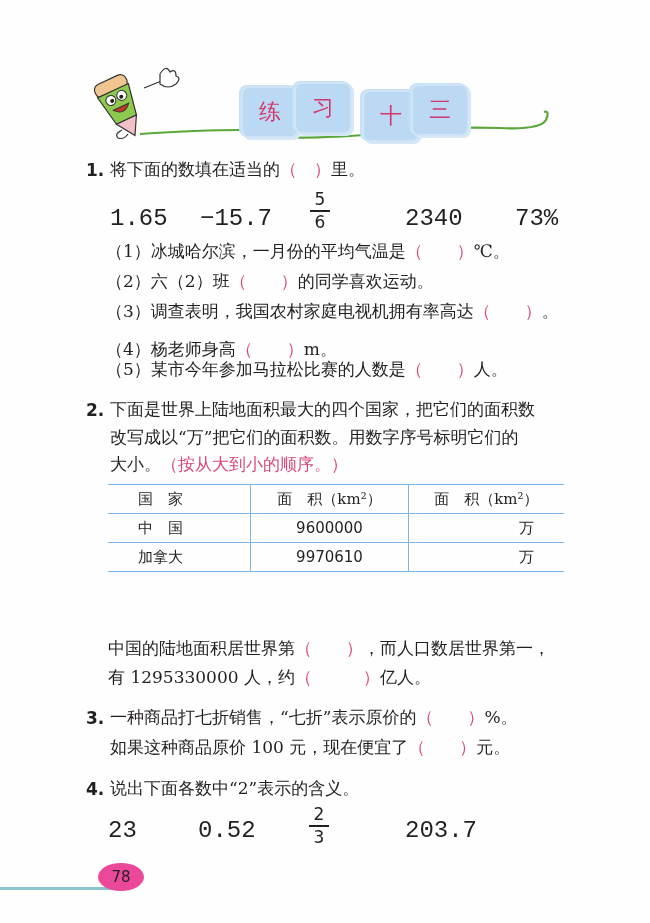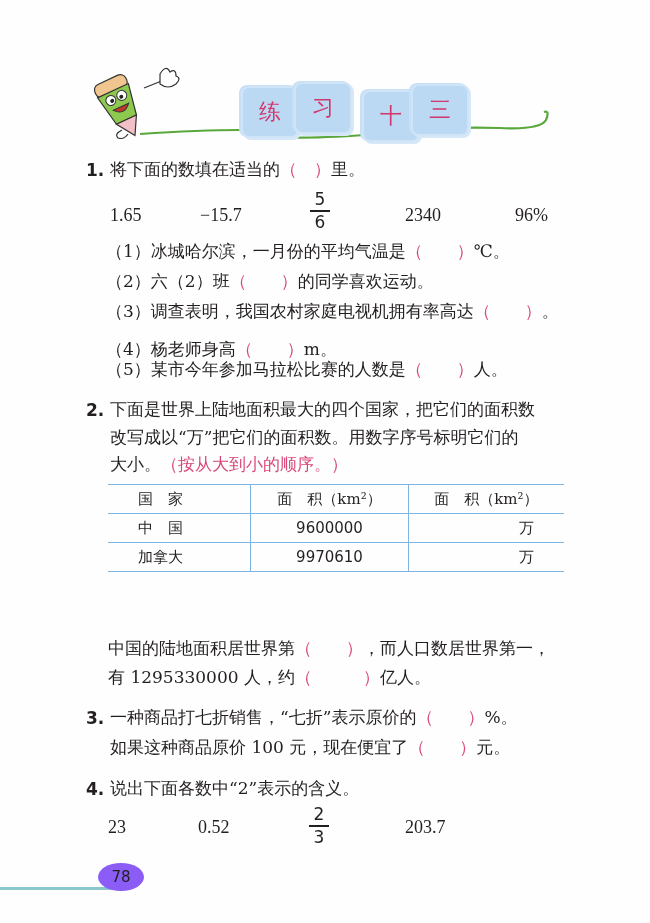--- a/index.html
+++ b/index.html
@@ -9,21 +9,21 @@
   .sans{font-family:"DejaVu Sans","Liberation Sans",sans-serif;}
   .red{color:#d9477a;}
   .paren{color:#d9477a;}
   
   .title-box{position:absolute;width:54px;height:48px;background:#bcd9f3;
     border-radius:6px;display:flex;align-items:center;justify-content:center;
     color:#d2386e;font-size:22px;font-family:"DejaVu Sans","Liberation Sans",sans-serif;
     box-shadow:0 0 0 2px #cfe4f7, 2px 2px 0 2px #d6e8f8, -2px -1px 0 2px #c8e0f6;}
   .q-num{font-family:"DejaVu Sans","Liberation Sans",sans-serif;font-weight:bold;font-size:17px;}
   .line{font-size:17px;white-space:nowrap;}
-  .num{font-family:Liberation Serif, serif;font-size:18px;}
+  .num{font-family:Liberation Mono, monospace;font-size:24px;}
   .frac{display:inline-flex;flex-direction:column;align-items:center;font-family:"DejaVu Sans","Liberation Sans",sans-serif;font-size:17px;line-height:19px;}
   .frac .bar{width:20px;height:1.5px;background:#231f20;margin:1px 0;}
   table.area{position:absolute;left:108px;top:484px;width:456px;border-collapse:collapse;font-size:15px;}
   table.area td{height:28px;border-top:1.5px solid #7fb5e3;padding:0;}
   table.area tr:last-child td{border-bottom:1.5px solid #7fb5e3;}
   table.area td+td{border-left:1.5px solid #7fb5e3;}
   .c1{width:125px;padding-left:30px !important;text-align:left;}
   .c2{width:170px;text-align:center;}
   .c3{text-align:right;padding-right:30px !important;}
   .tnum{font-family:"DejaVu Sans","Liberation Sans",sans-serif;font-size:15px;}
@@ -61,21 +61,21 @@
   <span>将下面的数填在适当的</span><span class="paren">（　）</span><span>里。</span>
 </div>
 <div class="abs num" style="left:110px;top:205px">1.65</div>
 <div class="abs num" style="left:200px;top:205px">−15.7</div>
 <div class="abs frac" style="left:310px;top:190px">
   <span>5</span>
   <span class="bar"></span>
   <span>6</span>
 </div>
 <div class="abs num" style="left:405px;top:205px">2340</div>
-<div class="abs num" style="left:515px;top:205px">96%</div>
+<div class="abs num" style="left:515px;top:205px">73%</div>
 
 <div class="abs line" style="left:106px;top:240px">
   <span>（1）</span><span>冰城哈尔滨，一月份的平均气温是</span><span class="paren">（　　）</span><span>℃。</span>
 </div>
 <div class="abs line" style="left:106px;top:270px">
   <span>（2）</span><span>六（2）班</span><span class="paren">（　　）</span><span>的同学喜欢运动。</span>
 </div>
 <div class="abs line" style="left:106px;top:300px">
   <span>（3）</span><span>调查表明，我国农村家庭电视机拥有率高达</span><span class="paren">（　　）</span><span>。</span>
 </div>
@@ -133,13 +133,13 @@
 <div class="abs num" style="left:108px;top:817px">23</div>
 <div class="abs num" style="left:198px;top:817px">0.52</div>
 <div class="abs frac" style="left:309px;top:805px">
   <span>2</span>
   <span class="bar"></span>
   <span>3</span>
 </div>
 <div class="abs num" style="left:405px;top:817px">203.7</div>
 
 <div class="abs" style="left:0;top:887px;width:120px;height:3px;background:#8ac6cc"></div>
-<div class="abs sans" style="left:98px;top:863px;width:46px;height:28px;border-radius:50%;background:#8b5cf6;display:flex;align-items:center;justify-content:center;font-size:15px;color:#222">78</div>
+<div class="abs sans" style="left:98px;top:863px;width:46px;height:28px;border-radius:50%;background:#ec4899;display:flex;align-items:center;justify-content:center;font-size:15px;color:#222">78</div>
 
 </body></html>

